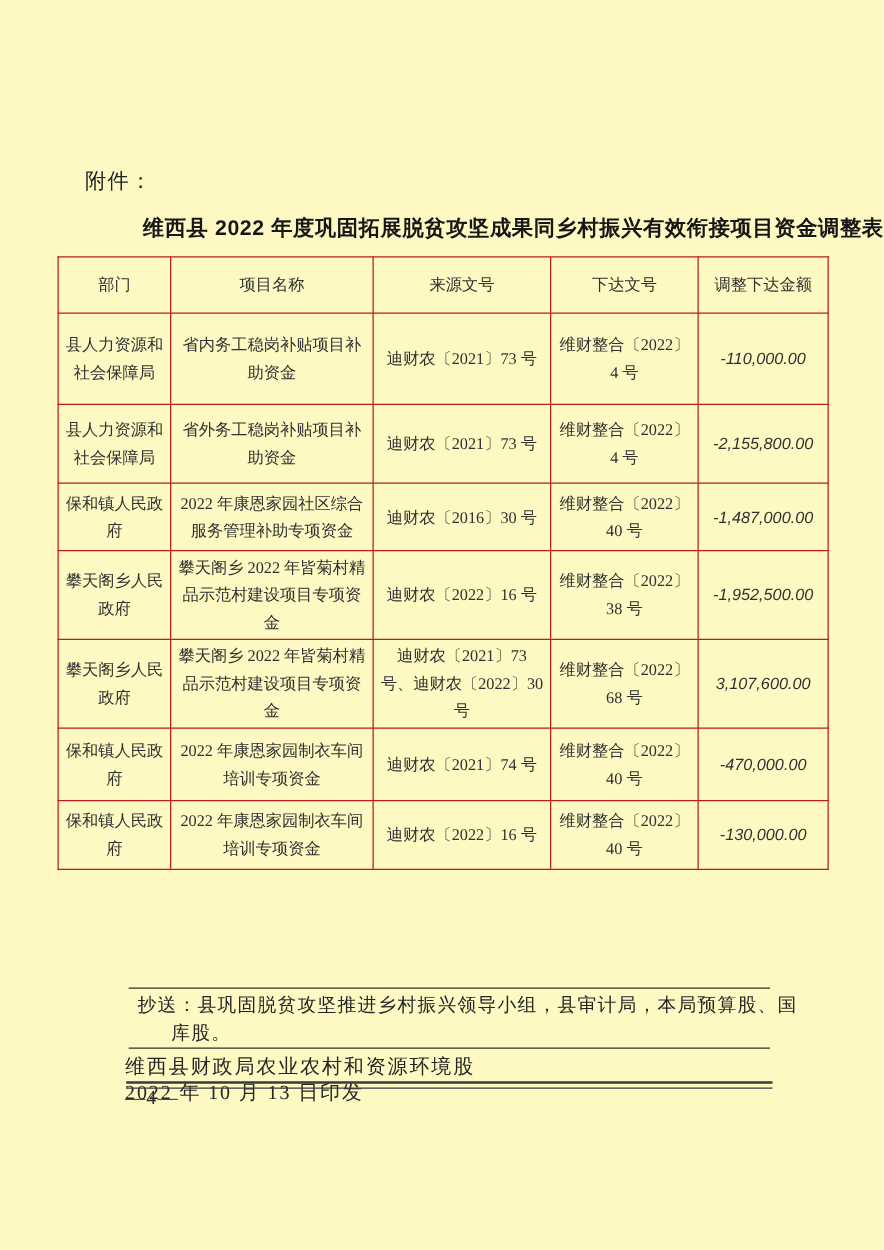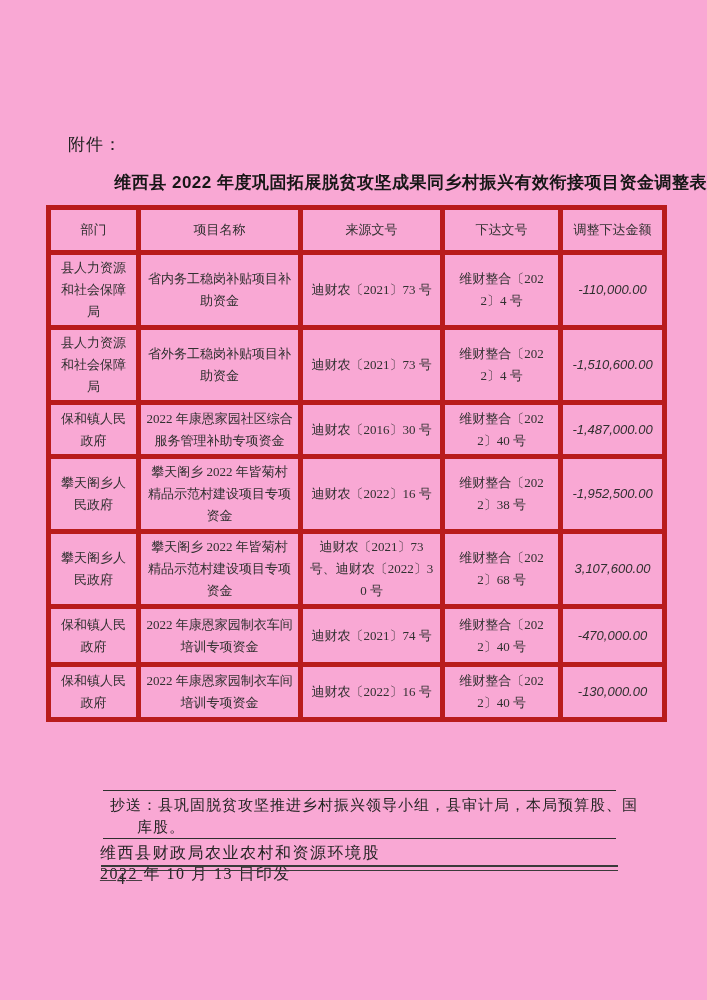--- a/index.html
+++ b/index.html
@@ -1,20 +1,20 @@
 <!DOCTYPE html>
 <html><head>
 <meta charset="utf-8">
 <style>
   html,body{margin:0;padding:0;}
   body{background:#ffffff;}
   .page{
     position:relative;
     width:707px;height:1000px;
-    background:#f9a8d4;
+    background:#fef9c3;
     font-family:"Liberation Serif","DejaVu Serif",serif;
     color:#2b2b2b;
     overflow:hidden;
   }
   .attachment{
     position:absolute;left:68px;top:133px;
     font-size:17px;letter-spacing:1px;color:#222;
   }
   .doc-title{
     position:absolute;left:0;top:171px;width:707px;
@@ -22,21 +22,21 @@
     font-family:"Liberation Sans","DejaVu Sans",sans-serif;
     font-weight:bold;font-size:17px;color:#171717;
     letter-spacing:0.5px;
   }
   .doc-table{
     position:absolute;left:46px;top:205px;width:616px;
     border-collapse:collapse;table-layout:fixed;
     font-size:13px;color:#303030;
   }
   .doc-table th,.doc-table td{
-    border:5px solid #b91c1c;
+    border:1px solid #b91c1c;
     text-align:center;vertical-align:middle;
     padding:2px 5px;line-height:22px;
     font-weight:normal;
     word-break:break-all;
   }
   .doc-table tr.hdr{height:45px;}
   .doc-table tr.r0{height:73px;}
   .doc-table tr.r1{height:63px;}
   .doc-table tr.r2{height:54px;}
   .doc-table tr.r3{height:54px;}
@@ -102,21 +102,21 @@
         <td>省内务工稳岗补贴项目补助资金</td>
         <td>迪财农〔2021〕73 号</td>
         <td>维财整合〔2022〕4 号</td>
         <td class="amount">-110,000.00</td>
       </tr>
       <tr class="r1">
         <td>县人力资源和社会保障局</td>
         <td>省外务工稳岗补贴项目补助资金</td>
         <td>迪财农〔2021〕73 号</td>
         <td>维财整合〔2022〕4 号</td>
-        <td class="amount">-1,510,600.00</td>
+        <td class="amount">-2,155,800.00</td>
       </tr>
       <tr class="r2">
         <td>保和镇人民政府</td>
         <td>2022 年康恩家园社区综合服务管理补助专项资金</td>
         <td>迪财农〔2016〕30 号</td>
         <td>维财整合〔2022〕40 号</td>
         <td class="amount">-1,487,000.00</td>
       </tr>
       <tr class="r3">
         <td>攀天阁乡人民政府</td>

